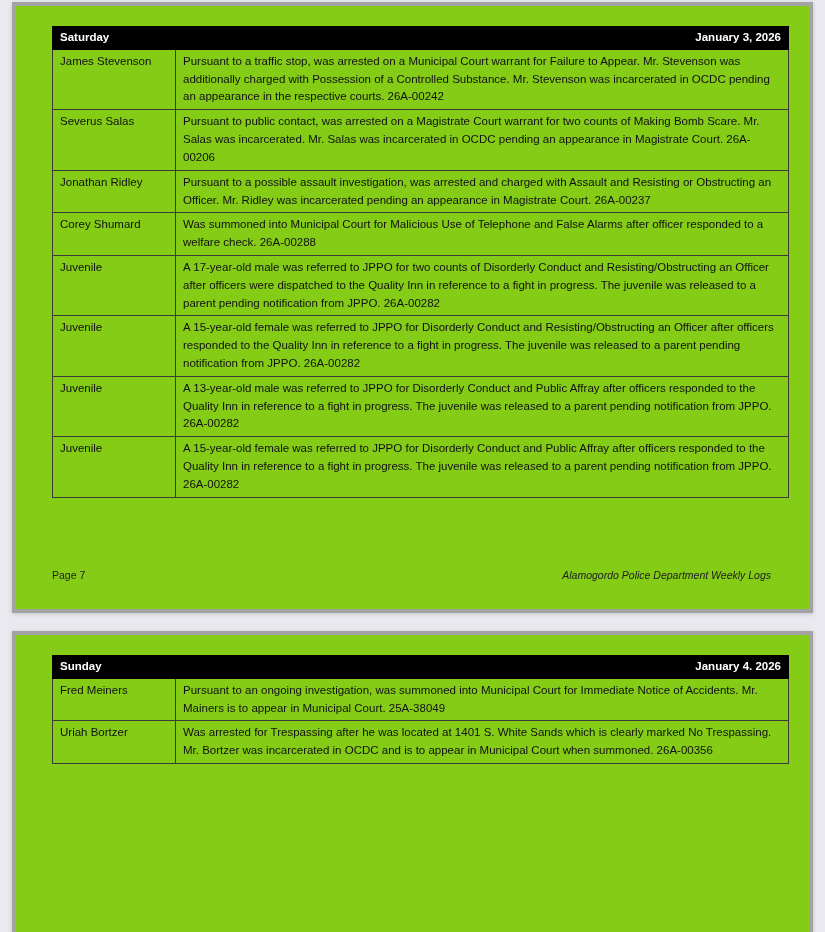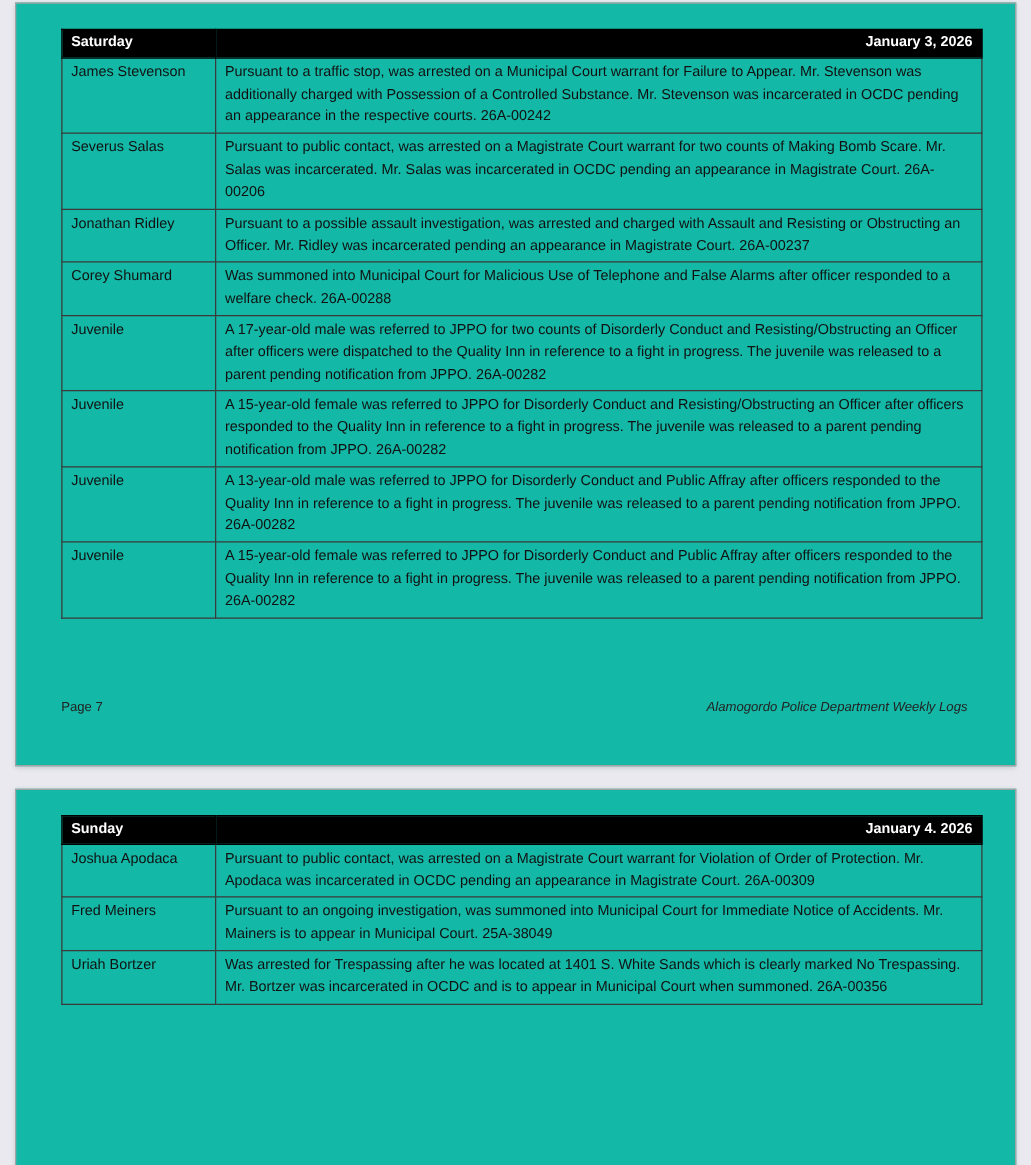--- a/index.html
+++ b/index.html
@@ -6,22 +6,22 @@
   html,body { width:825px; height:932px; overflow:hidden; }
   body {
     background:#e9e9ef;
     font-family:"Liberation Sans", sans-serif;
     position:relative;
   }
   .page {
     position:absolute;
     left:12px;
     width:801px;
-    background:#14b8a6;
-    border:1px solid #a3a3a3;
+    background:#84cc16;
+    border:4px solid #a3a3a3;
     box-shadow:0 1px 4px rgba(60,60,80,0.22);
   }
   .page-1 { top:2px;  height:611px; }
   .page-2 { top:631px; height:310px; }
   table.log-table {
     border-collapse:collapse;
     margin:20px 0 0 36px;
     width:737px;
     table-layout:fixed;
   }
@@ -43,21 +43,21 @@
     font-weight:bold;
     border:1px solid #000;
     padding:2px 7px;
   }
   tr.day-header th.date-cell { text-align:right; }
   td.name-cell { font-weight:normal; }
   .page-footer {
     position:absolute;
     left:36px;
     right:38px;
-    bottom:40px;
+    bottom:28px;
     display:flex;
     justify-content:space-between;
     align-items:baseline;
     font-size:10.5px;
     color:#222;
   }
   .page-footer .doc-label { font-style:italic; }
 </style>
 </head>
 <body>
@@ -124,24 +124,20 @@
           <col>
         </colgroup>
       <thead>
         <tr class="day-header">
           <th>Sunday</th>
           <th class="date-cell">January 4. 2026</th>
         </tr>
       </thead>
       <tbody>
         <tr>
-          <td class="name-cell">Joshua Apodaca</td>
-          <td>Pursuant to public contact, was arrested on a Magistrate Court warrant for Violation of Order of Protection. Mr. Apodaca was incarcerated in OCDC pending an appearance in Magistrate Court. 26A-00309</td>
-        </tr>
-        <tr>
           <td class="name-cell">Fred Meiners</td>
           <td>Pursuant to an ongoing investigation, was summoned into Municipal Court for Immediate Notice of Accidents. Mr. Mainers is to appear in Municipal Court. 25A-38049</td>
         </tr>
         <tr>
           <td class="name-cell">Uriah Bortzer</td>
           <td>Was arrested for Trespassing after he was located at 1401 S. White Sands which is clearly marked No Trespassing. Mr. Bortzer was incarcerated in OCDC and is to appear in Municipal Court when summoned. 26A-00356</td>
         </tr>
       </tbody>
     </table>
   </div>

